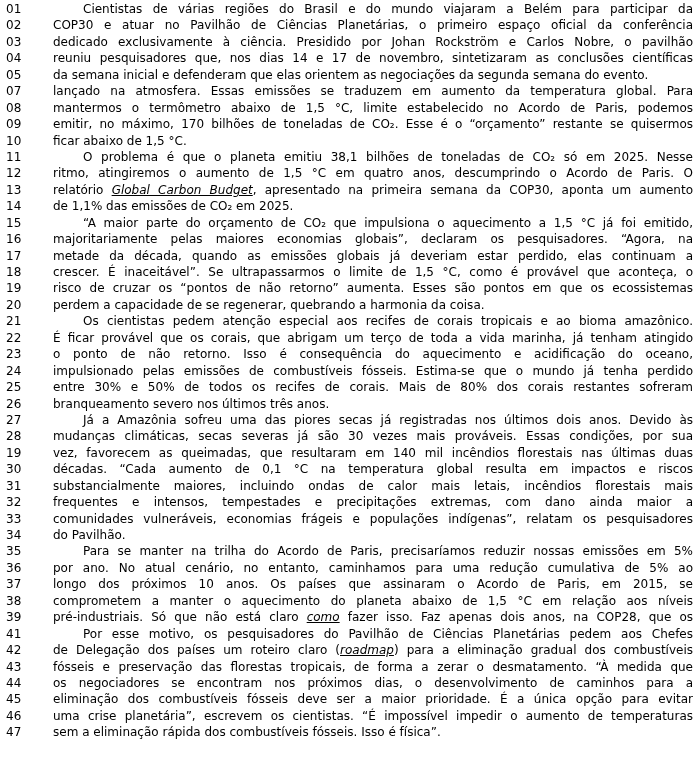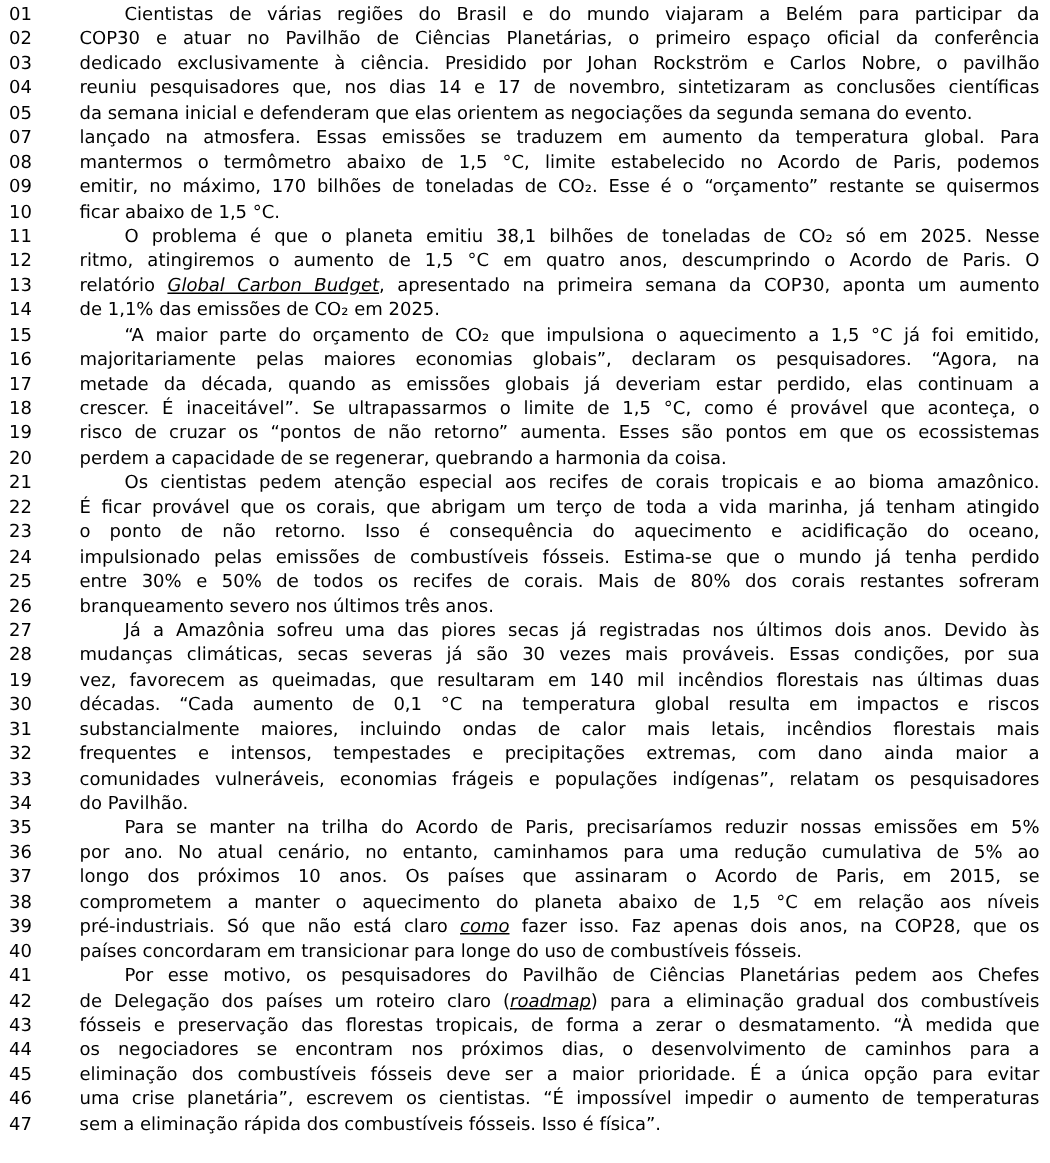--- a/index.html
+++ b/index.html
@@ -199,24 +199,20 @@
       </div>
       <div class="row">
         <span class="num">38</span>
         <span class="txt j"><span>comprometem a manter o aquecimento do planeta abaixo de 1,5 °C em relação aos níveis</span></span>
       </div>
       <div class="row">
         <span class="num">39</span>
         <span class="txt j"><span>pré-industriais. Só que não está claro </span><i>como</i><span> fazer isso. Faz apenas dois anos, na COP28, que os</span></span>
       </div>
       <div class="row">
-        <span class="num">40</span>
-        <span class="txt"><span>países concordaram em transicionar para longe do uso de combustíveis fósseis.</span></span>
-      </div>
-      <div class="row">
         <span class="num">41</span>
         <span class="txt j ind"><span>Por esse motivo, os pesquisadores do Pavilhão de Ciências Planetárias pedem aos Chefes</span></span>
       </div>
       <div class="row">
         <span class="num">42</span>
         <span class="txt j"><span>de Delegação dos países um roteiro claro (</span><i>roadmap</i><span>) para a eliminação gradual dos combustíveis</span></span>
       </div>
       <div class="row">
         <span class="num">43</span>
         <span class="txt j"><span>fósseis e preservação das florestas tropicais, de forma a zerar o desmatamento. “À medida que</span></span>

